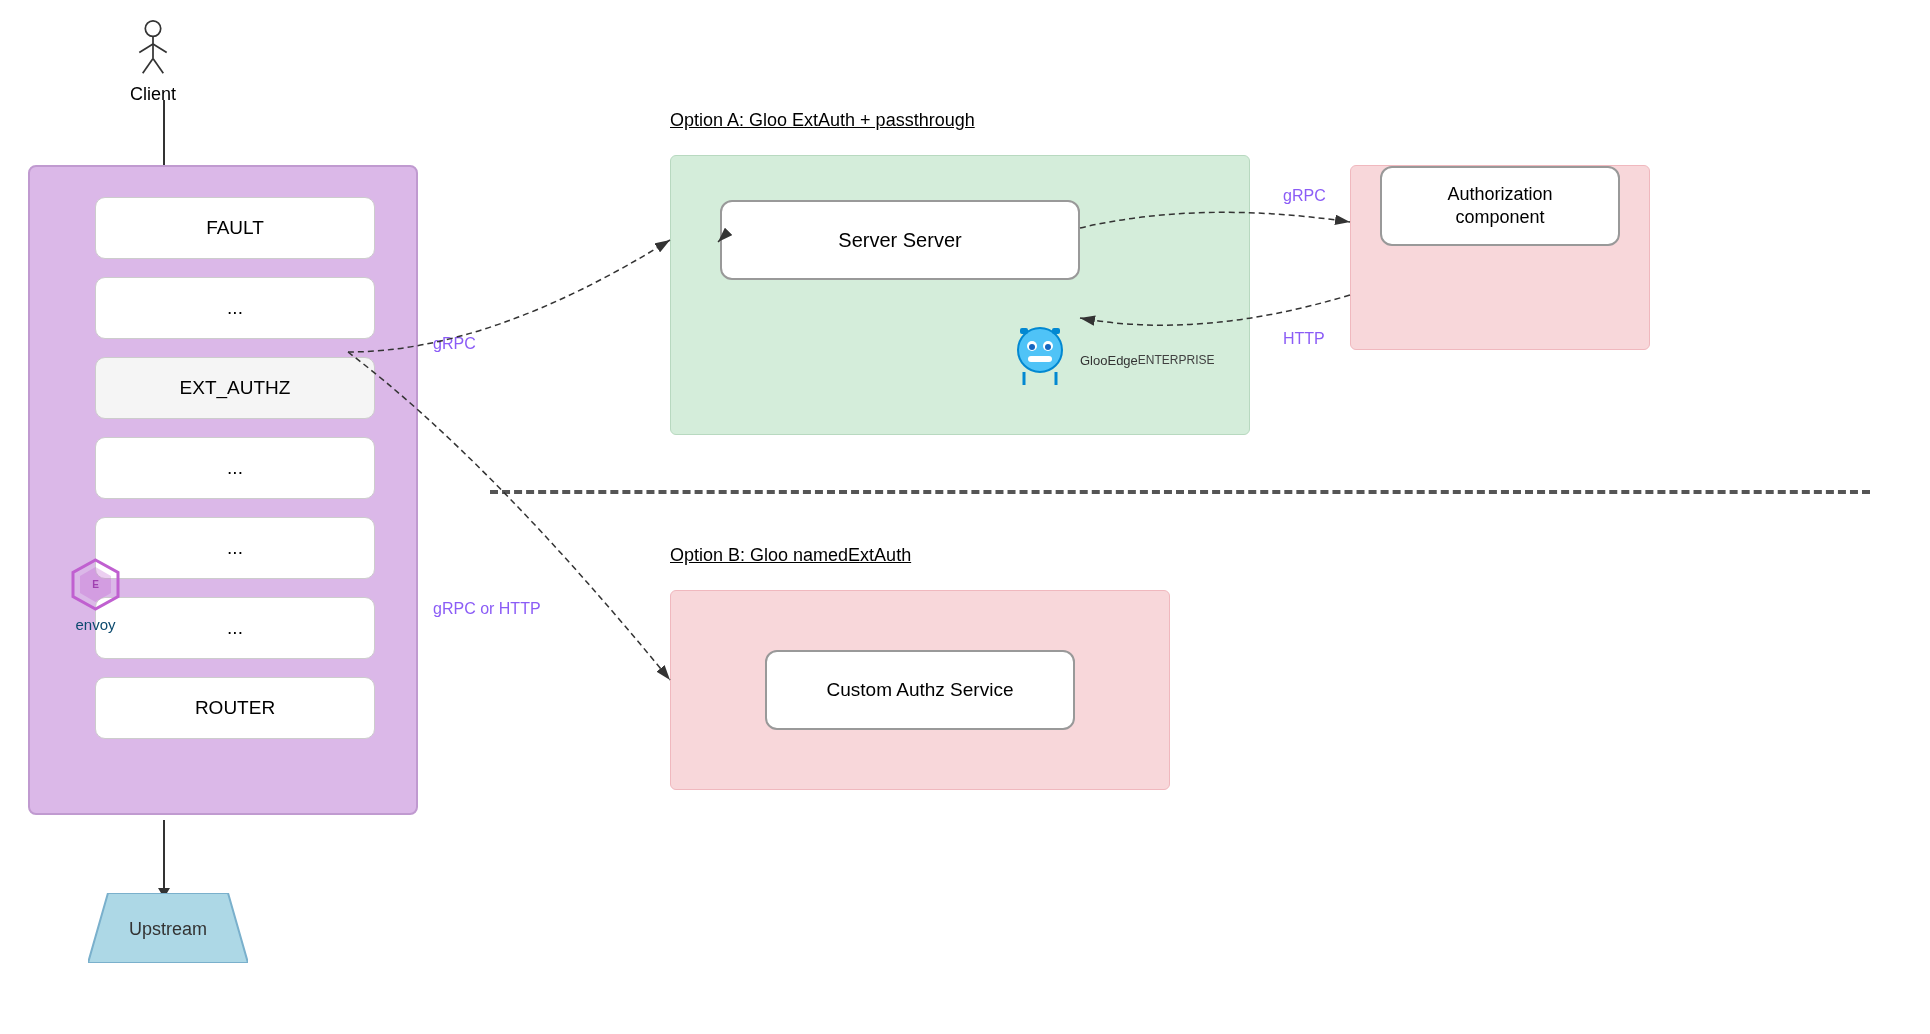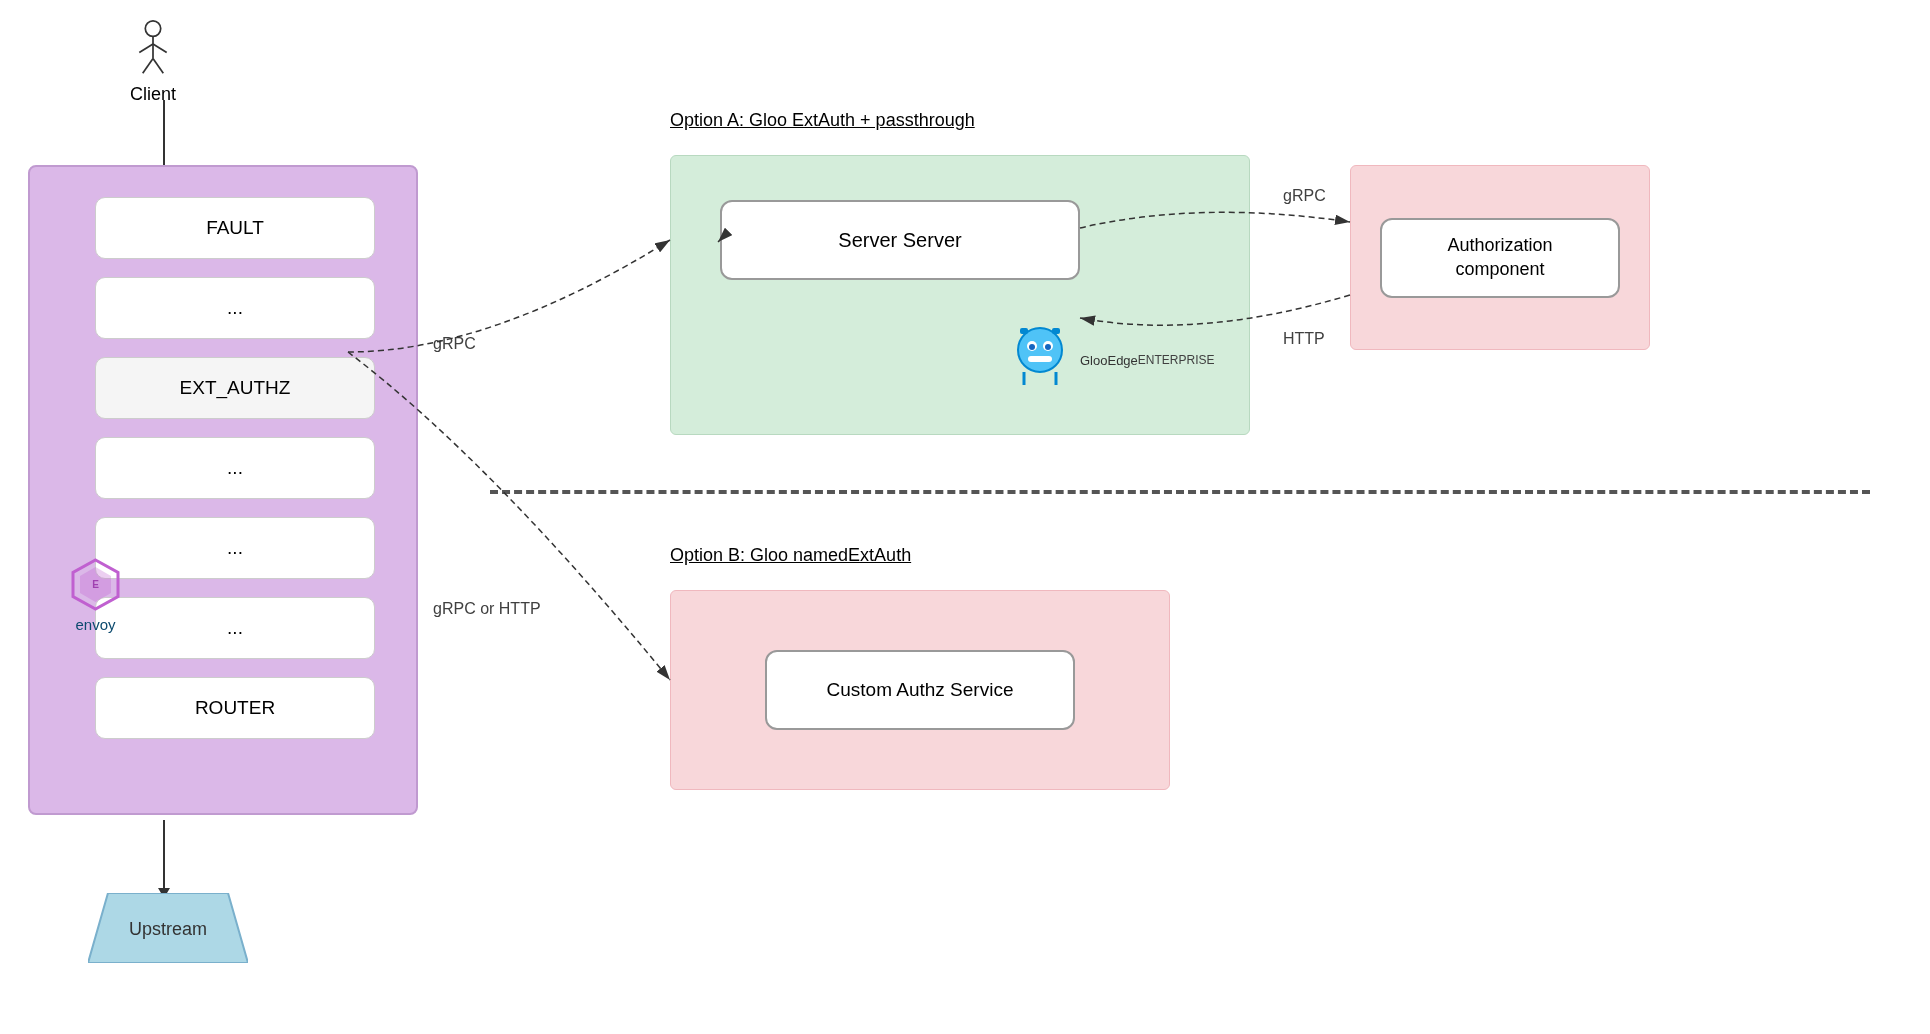--- a/index.html
+++ b/index.html
@@ -189,21 +189,20 @@
     .auth-component-box {
       position: absolute;
       top: 165px;
       left: 1350px;
       width: 300px;
       height: 185px;
       background: #f8d7da;
       border-radius: 6px;
       border: 1.5px solid #f0b8be;
       display: flex;
-      align-items: center;
       justify-content: center;
     }
     .auth-component-inner {
       width: 240px;
       height: 80px;
       background: white;
       border-radius: 12px;
       border: 2px solid #999;
       display: flex;
       align-items: center;
@@ -264,21 +263,21 @@
       left: 0;
       width: 1930px;
       height: 1034px;
       pointer-events: none;
     }
 
     
     .arrow-label {
       position: absolute;
       font-size: 16px;
-      color: #404040;
+      color: #8b5cf6;
     }
   </style>
 </head>
 <body>
 
 <div class="diagram-container">
 
   <div class="client-figure">
     <svg class="stick-figure" viewBox="0 0 40 70">
 

